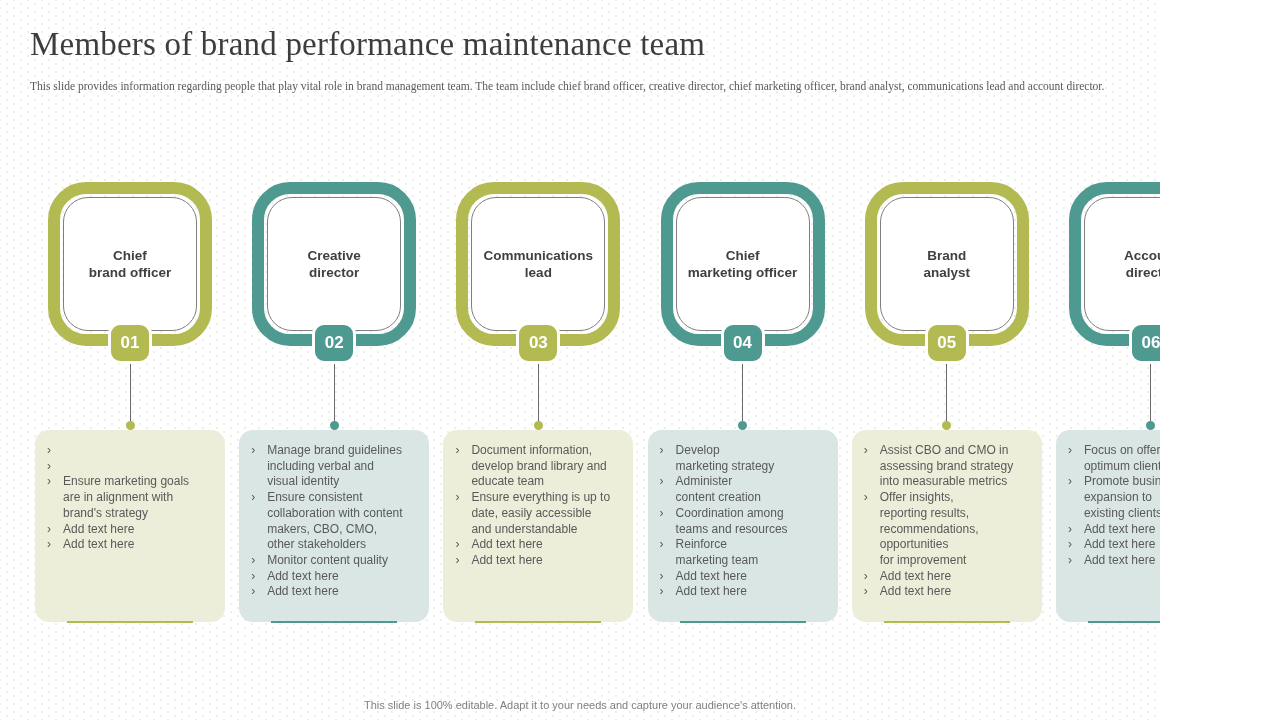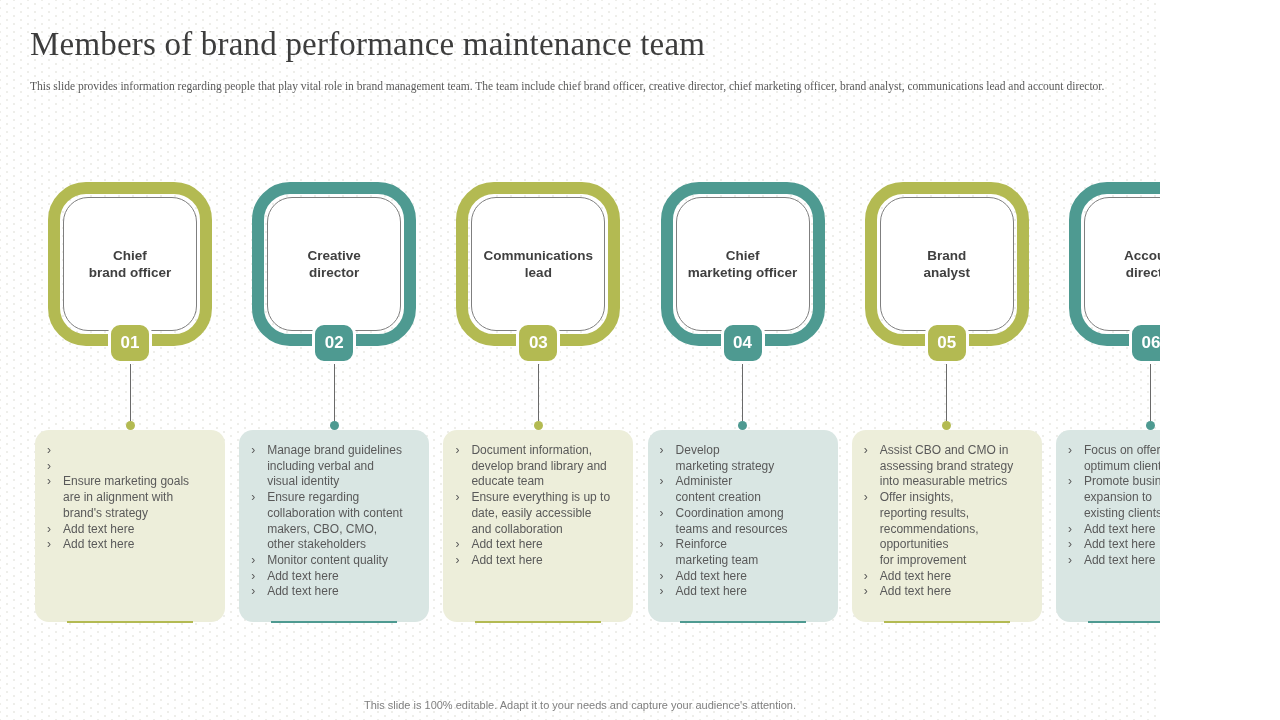--- a/index.html
+++ b/index.html
@@ -296,21 +296,21 @@
     <div class="info-box">
       <ul class="bullet-list">
             <li>
               <span class="marker">›</span>
               <span class="text">Manage brand guidelines
 including verbal and
 visual identity</span>
             </li>
             <li>
               <span class="marker">›</span>
-              <span class="text">Ensure regarding
+              <span class="text">Ensure consistent
 collaboration with content
 makers, CBO, CMO,
 other stakeholders</span>
             </li>
             <li>
               <span class="marker">›</span>
               <span class="text">Monitor content quality</span>
             </li>
             <li>
               <span class="marker">›</span>
@@ -344,21 +344,21 @@
             <li>
               <span class="marker">›</span>
               <span class="text">Document information,
 develop brand library and
 educate team</span>
             </li>
             <li>
               <span class="marker">›</span>
               <span class="text">Ensure everything is up to
 date, easily accessible
-and collaboration</span>
+and understandable</span>
             </li>
             <li>
               <span class="marker">›</span>
               <span class="text">Add text here</span>
             </li>
             <li>
               <span class="marker">›</span>
               <span class="text">Add text here</span>
             </li>
           </ul>

